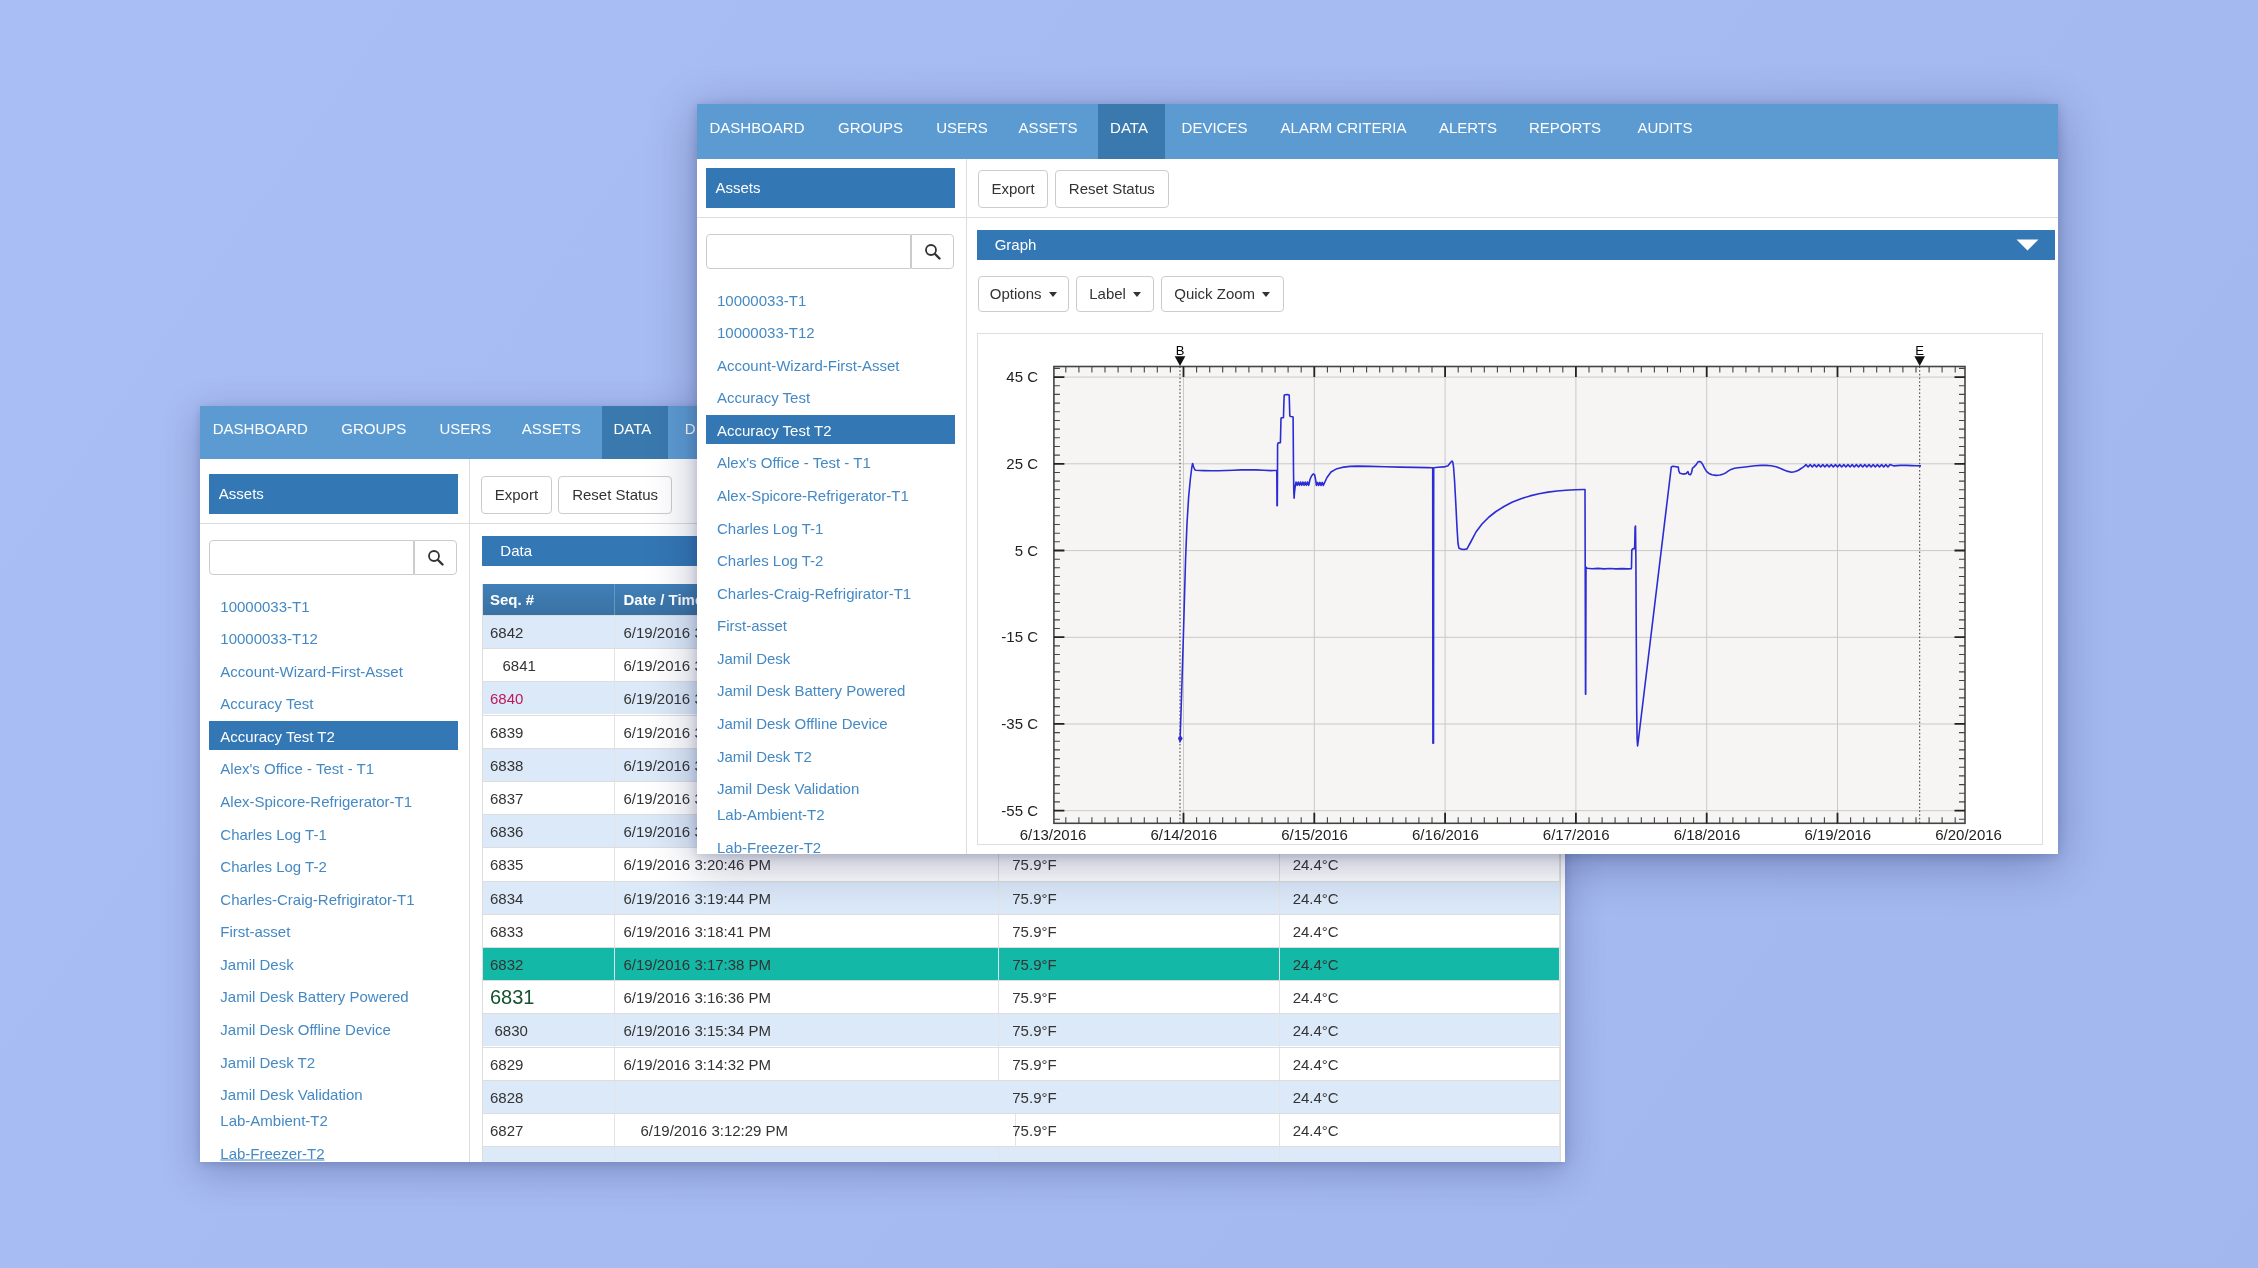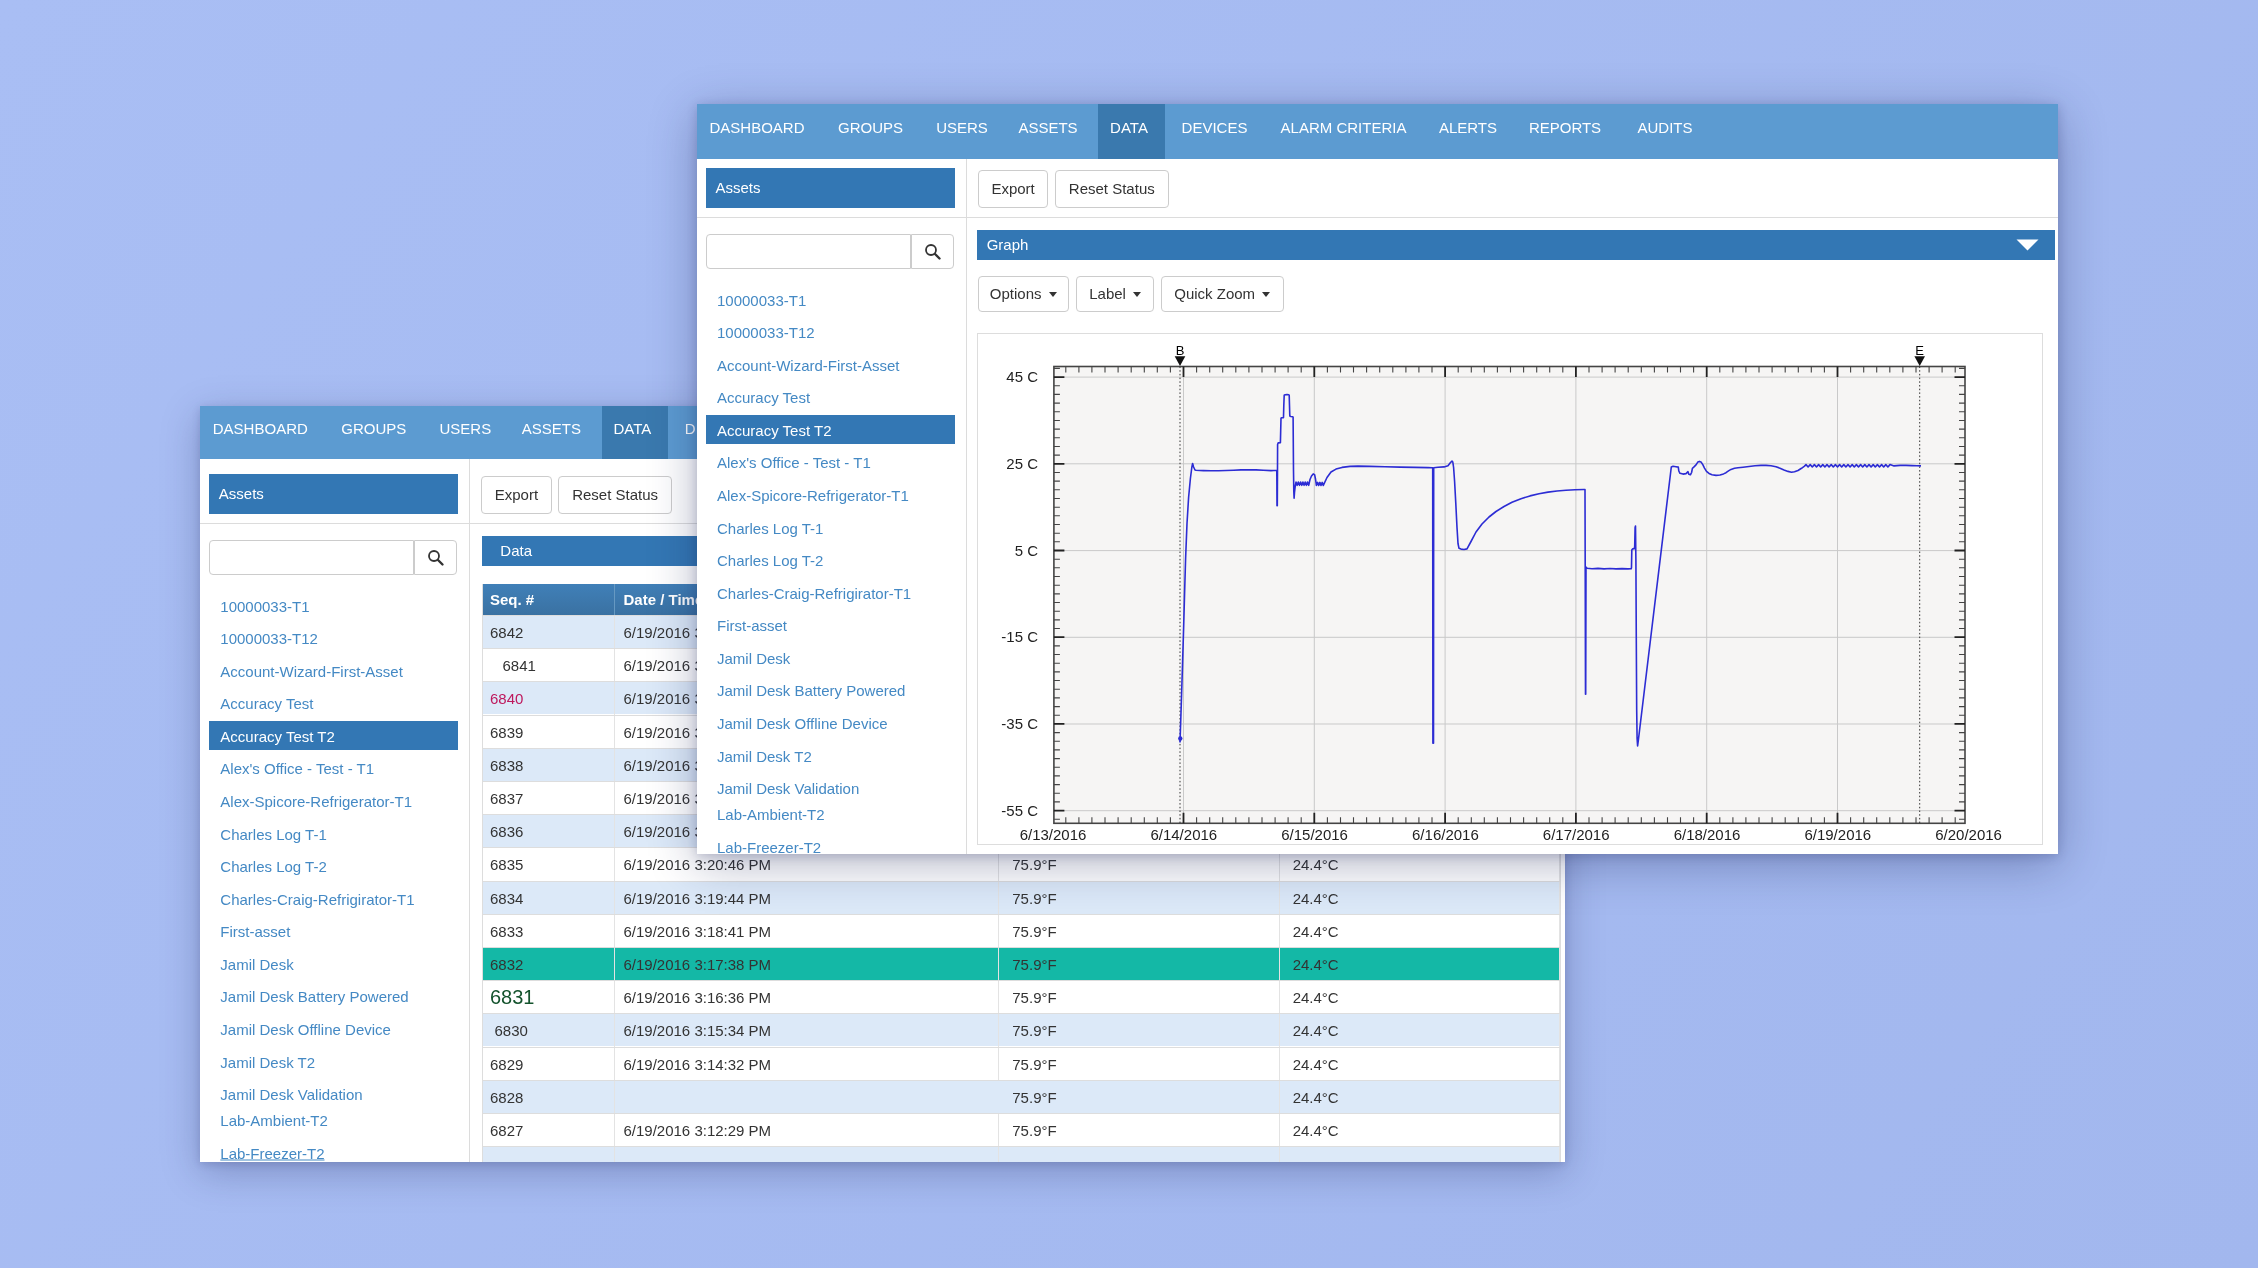--- a/index.html
+++ b/index.html
@@ -143,21 +143,21 @@
       <div style="position:absolute;left:516.8px;top:0;width:280.4px;height:33.2px;border-right:1px solid #e3e3e3;color:#333333;font-size:15px;line-height:33.2px;padding-left:13px;overflow:hidden;white-space:nowrap;">75.9°F</div>
       <div style="position:absolute;left:797.2px;top:0;width:280.6px;height:33.2px;border-right:1px solid #e3e3e3;color:#333333;font-size:15px;line-height:33.2px;padding-left:13px;overflow:hidden;white-space:nowrap;">24.4°C</div>
     </div>
     <div style="position:absolute;left:282.2px;top:673.7px;width:1078px;height:33.2px;background:#dce9f8;border-top:1px solid #dddddd;">
       <div style="position:absolute;left:0px;top:0;width:133px;height:33.2px;border-right:1px solid #e3e3e3;color:#333333;font-size:15px;line-height:33.2px;padding-left:7.5px;overflow:hidden;white-space:nowrap;">6828</div>
       <div style="position:absolute;left:516.8px;top:0;width:280.4px;height:33.2px;border-right:1px solid #e3e3e3;color:#333333;font-size:15px;line-height:33.2px;padding-left:13px;overflow:hidden;white-space:nowrap;">75.9°F</div>
       <div style="position:absolute;left:797.2px;top:0;width:280.6px;height:33.2px;border-right:1px solid #e3e3e3;color:#333333;font-size:15px;line-height:33.2px;padding-left:13px;overflow:hidden;white-space:nowrap;">24.4°C</div>
     </div>
     <div style="position:absolute;left:282.2px;top:706.9px;width:1078px;height:33.2px;background:#ffffff;border-top:1px solid #dddddd;">
       <div style="position:absolute;left:0px;top:0;width:133px;height:33.2px;border-right:1px solid #e3e3e3;color:#333333;font-size:15px;line-height:33.2px;padding-left:7.5px;overflow:hidden;white-space:nowrap;">6827</div>
-      <div style="position:absolute;left:133px;top:0;width:383.8px;height:33.2px;border-right:1px solid #e3e3e3;color:#333333;font-size:15px;line-height:33.2px;padding-left:8px;overflow:hidden;white-space:nowrap;">6/19/2016 3:12:29 PM</div>
+      <div style="position:absolute;left:150px;top:0;width:383.8px;height:33.2px;border-right:1px solid #e3e3e3;color:#333333;font-size:15px;line-height:33.2px;padding-left:8px;overflow:hidden;white-space:nowrap;">6/19/2016 3:12:29 PM</div>
       <div style="position:absolute;left:516.8px;top:0;width:280.4px;height:33.2px;border-right:1px solid #e3e3e3;color:#333333;font-size:15px;line-height:33.2px;padding-left:13px;overflow:hidden;white-space:nowrap;">75.9°F</div>
       <div style="position:absolute;left:797.2px;top:0;width:280.6px;height:33.2px;border-right:1px solid #e3e3e3;color:#333333;font-size:15px;line-height:33.2px;padding-left:13px;overflow:hidden;white-space:nowrap;">24.4°C</div>
     </div>
     <div style="position:absolute;left:282.2px;top:740.1px;width:1078px;height:33.2px;background:#dce9f8;border-top:1px solid #dddddd;">
       <div style="position:absolute;left:0px;top:0;width:133px;height:33.2px;border-right:1px solid #e3e3e3;color:#333333;font-size:15px;line-height:33.2px;padding-left:7.5px;overflow:hidden;white-space:nowrap;"></div>
       <div style="position:absolute;left:133px;top:0;width:383.8px;height:33.2px;border-right:1px solid #e3e3e3;color:#333333;font-size:15px;line-height:33.2px;padding-left:8px;overflow:hidden;white-space:nowrap;"></div>
       <div style="position:absolute;left:516.8px;top:0;width:280.4px;height:33.2px;border-right:1px solid #e3e3e3;color:#333333;font-size:15px;line-height:33.2px;padding-left:13px;overflow:hidden;white-space:nowrap;"></div>
       <div style="position:absolute;left:797.2px;top:0;width:280.6px;height:33.2px;border-right:1px solid #e3e3e3;color:#333333;font-size:15px;line-height:33.2px;padding-left:13px;overflow:hidden;white-space:nowrap;"></div>
     </div>
 <div style="position:absolute;left:282.2px;top:177.7px;width:1px;height:578.7px;background:#ddd;"></div>
@@ -202,21 +202,21 @@
 <div style="position:absolute;left:20px;top:521.8px;transform:translateY(-50%);color:#4489c4;font-size:15px;white-space:nowrap;">First-asset</div>
 <div style="position:absolute;left:20px;top:554.3px;transform:translateY(-50%);color:#4489c4;font-size:15px;white-space:nowrap;">Jamil Desk</div>
 <div style="position:absolute;left:20px;top:586.9px;transform:translateY(-50%);color:#4489c4;font-size:15px;white-space:nowrap;">Jamil Desk Battery Powered</div>
 <div style="position:absolute;left:20px;top:619.5px;transform:translateY(-50%);color:#4489c4;font-size:15px;white-space:nowrap;">Jamil Desk Offline Device</div>
 <div style="position:absolute;left:20px;top:652px;transform:translateY(-50%);color:#4489c4;font-size:15px;white-space:nowrap;">Jamil Desk T2</div>
 <div style="position:absolute;left:20px;top:684.6px;transform:translateY(-50%);color:#4489c4;font-size:15px;white-space:nowrap;">Jamil Desk Validation</div>
 <div style="position:absolute;left:20px;top:710.7px;transform:translateY(-50%);color:#4489c4;font-size:15px;white-space:nowrap;">Lab-Ambient-T2</div>
 <div style="position:absolute;left:20px;top:743.2px;transform:translateY(-50%);color:#4489c4;font-size:15px;white-space:nowrap;">Lab-Freezer-T2</div>
 <div style="position:absolute;left:280.7px;top:66.5px;width:70.8px;height:37.5px;border:1px solid #cccccc;border-radius:4px;background:#fff;color:#333333;font-size:15px;line-height:35.5px;text-align:center;">Export</div>
 <div style="position:absolute;left:357.6px;top:66.5px;width:114.4px;height:37.5px;border:1px solid #cccccc;border-radius:4px;background:#fff;color:#333333;font-size:15px;line-height:35.5px;text-align:center;">Reset Status</div>
-<div style="position:absolute;left:279.7px;top:126.3px;width:1078.3px;height:30.4px;background:#3377b4;color:#fff;font-size:15px;line-height:30.4px;padding-left:10px;">Graph</div>
+<div style="position:absolute;left:279.7px;top:126.3px;width:1078.3px;height:30.4px;background:#3377b4;color:#fff;font-size:15px;line-height:30.4px;padding-left:18px;">Graph</div>
 <svg width="23" height="12" viewBox="0 0 23 12" style="position:absolute;left:1318.5px;top:135.5px;">
       <polygon points="0.5,0.5 22.5,0.5 11.5,11.5" fill="#fff"></polygon>
     </svg>
 <div style="position:absolute;left:280.7px;top:172.5px;width:91px;height:35.9px;border:1px solid #cccccc;border-radius:4px;background:#fff;color:#333333;font-size:15px;line-height:33.9px;text-align:center;">Options<span style="display:inline-block;width:0;height:0;border-left:4.5px solid transparent;border-right:4.5px solid transparent;border-top:5px solid #333;margin-left:7px;vertical-align:2px;"></span></div>
 <div style="position:absolute;left:379px;top:172.5px;width:78.2px;height:35.9px;border:1px solid #cccccc;border-radius:4px;background:#fff;color:#333333;font-size:15px;line-height:33.9px;text-align:center;">Label<span style="display:inline-block;width:0;height:0;border-left:4.5px solid transparent;border-right:4.5px solid transparent;border-top:5px solid #333;margin-left:7px;vertical-align:2px;"></span></div>
 <div style="position:absolute;left:463.6px;top:172.5px;width:123.2px;height:35.9px;border:1px solid #cccccc;border-radius:4px;background:#fff;color:#333333;font-size:15px;line-height:33.9px;text-align:center;">Quick Zoom<span style="display:inline-block;width:0;height:0;border-left:4.5px solid transparent;border-right:4.5px solid transparent;border-top:5px solid #333;margin-left:7px;vertical-align:2px;"></span></div>
 <div style="position:absolute;left:280.3px;top:229.1px;width:1066.2px;height:512.9px;border:1px solid #ddd;background:#fff;"></div>
 <svg width="1361" height="750" viewBox="0 0 1361 750" style="position:absolute;left:0;top:0;">
 <rect x="356.9" y="262.5" width="911.1" height="456.8" fill="#f6f5f4" stroke="none"></rect>
 <line x1="486.5" y1="262.5" x2="486.5" y2="719.3" stroke="#c9c9c9" stroke-width="1"></line>

